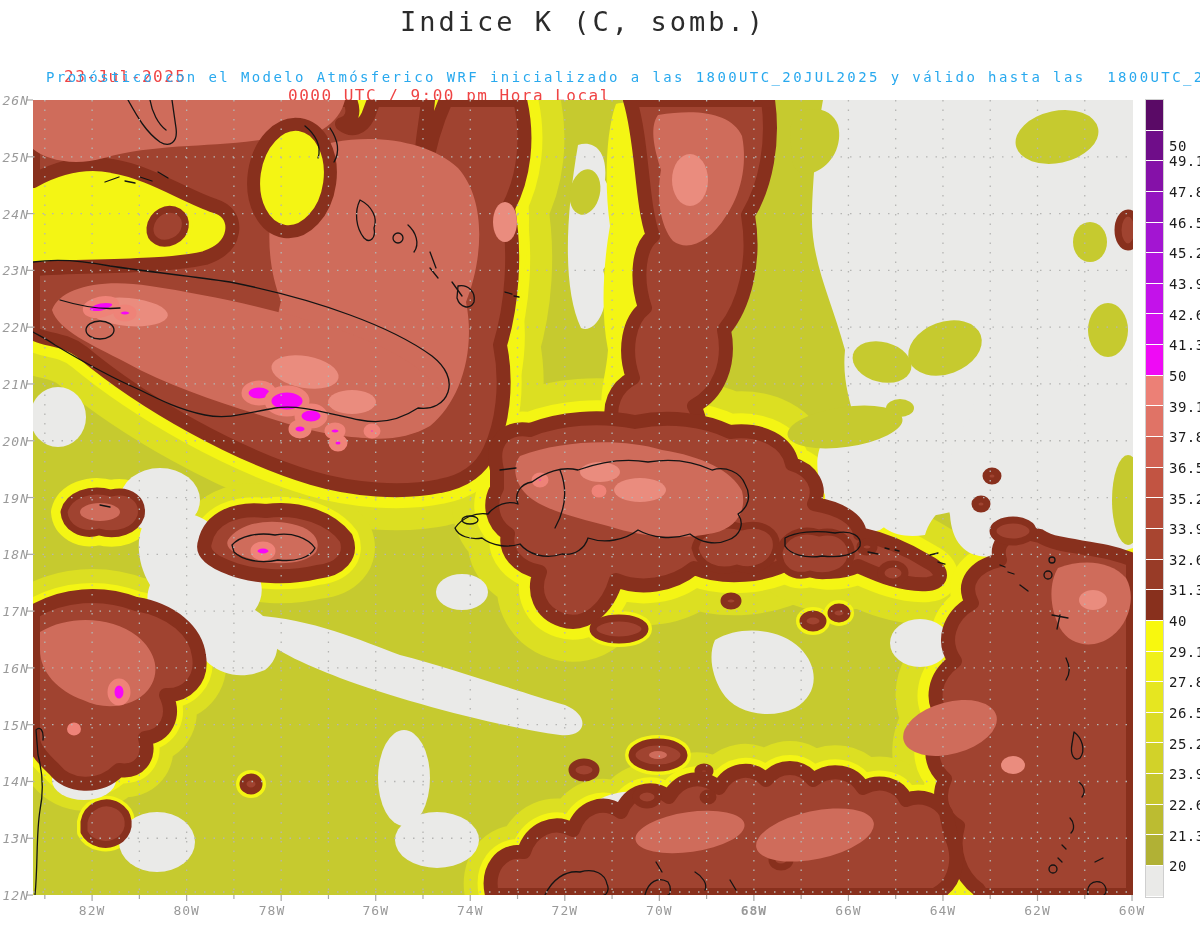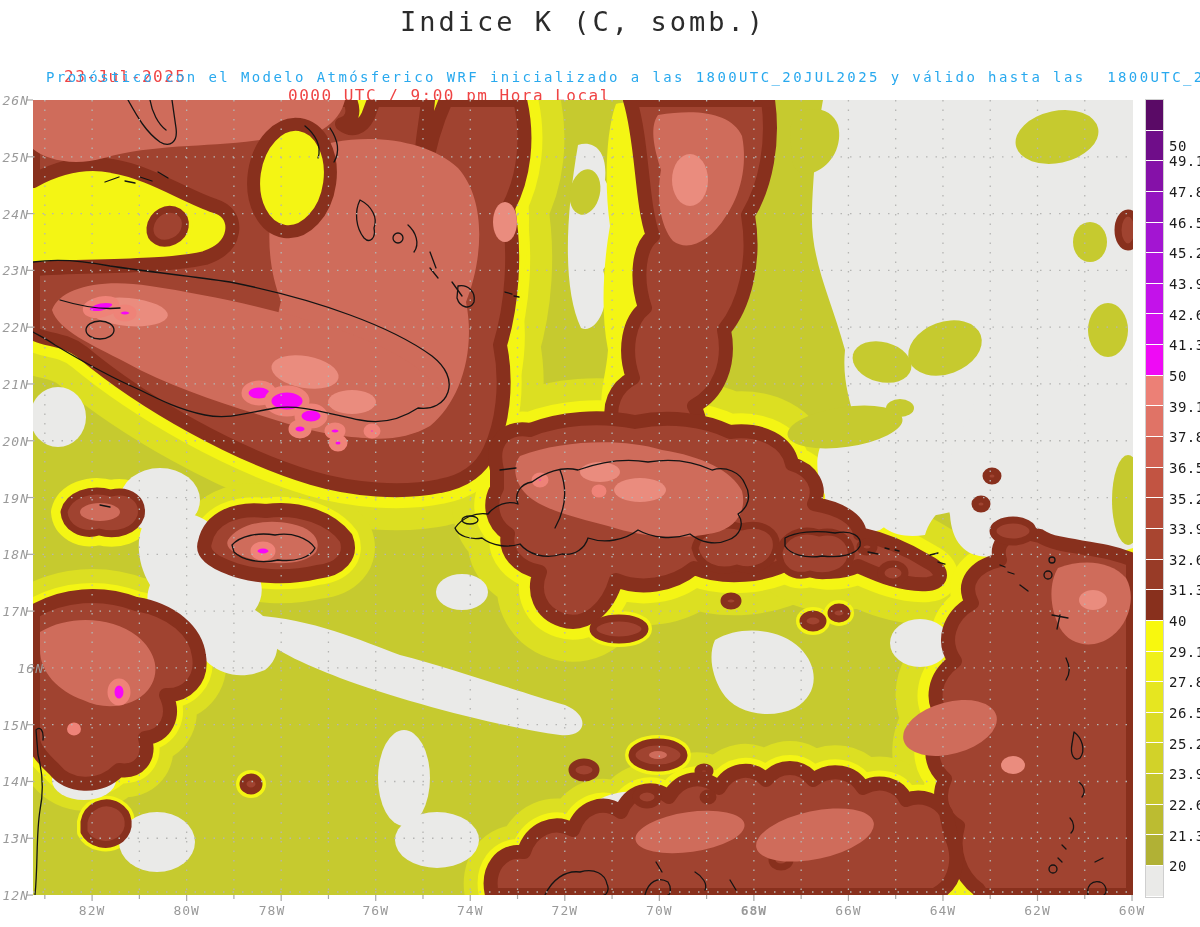--- a/index.html
+++ b/index.html
@@ -342,21 +342,21 @@
       <div class="axis-label lat-label" style="left: 1px; top: 100px;">26N</div>
       <div class="axis-label lat-label" style="left: 1px; top: 156.79px;">25N</div>
       <div class="axis-label lat-label" style="left: 1px; top: 213.58px;">24N</div>
       <div class="axis-label lat-label" style="left: 1px; top: 270.37px;">23N</div>
       <div class="axis-label lat-label" style="left: 1px; top: 327.16px;">22N</div>
       <div class="axis-label lat-label" style="left: 1px; top: 383.95px;">21N</div>
       <div class="axis-label lat-label" style="left: 1px; top: 440.74px;">20N</div>
       <div class="axis-label lat-label" style="left: 1px; top: 497.53px;">19N</div>
       <div class="axis-label lat-label" style="left: 1px; top: 554.32px;">18N</div>
       <div class="axis-label lat-label" style="left: 1px; top: 611.11px;">17N</div>
-      <div class="axis-label lat-label" style="left: 1px; top: 667.9px; margin-left: 15px;">16N</div>
+      <div class="axis-label lat-label" style="left: 1px; top: 667.9px;">16N</div>
       <div class="axis-label lat-label" style="left: 1px; top: 724.69px;">15N</div>
       <div class="axis-label lat-label" style="left: 1px; top: 781.48px;">14N</div>
       <div class="axis-label lat-label" style="left: 1px; top: 838.27px;">13N</div>
       <div class="axis-label lat-label" style="left: 1px; top: 895.06px;">12N</div>
     </div>
   <div id="lon-axis">
       <div class="axis-label lon-label" style="left: 92.1px;">82W</div>
       <div class="axis-label lon-label" style="left: 186.64px;">80W</div>
       <div class="axis-label lon-label" style="left: 272px;">78W</div>
       <div class="axis-label lon-label" style="left: 375.72px;">76W</div>

